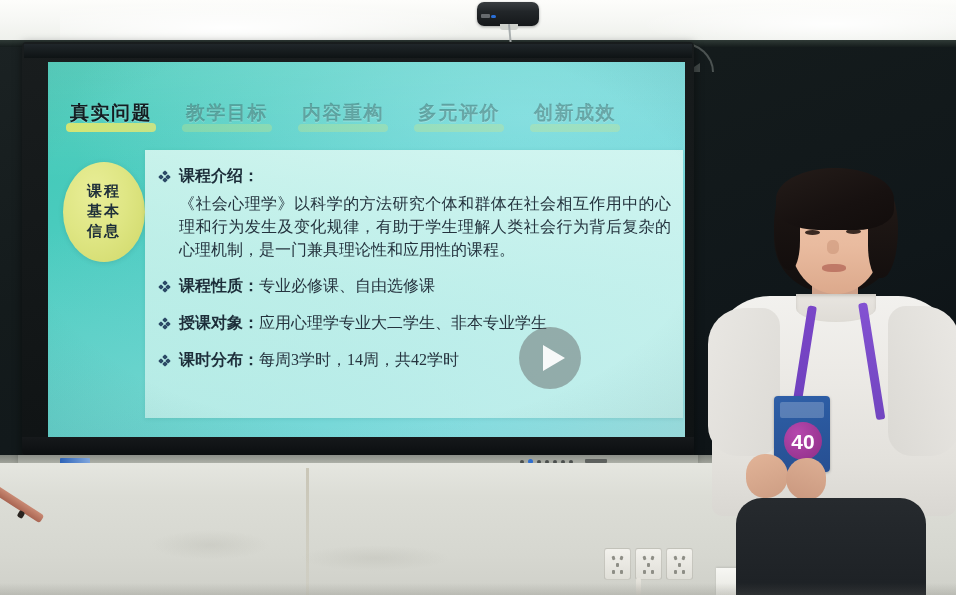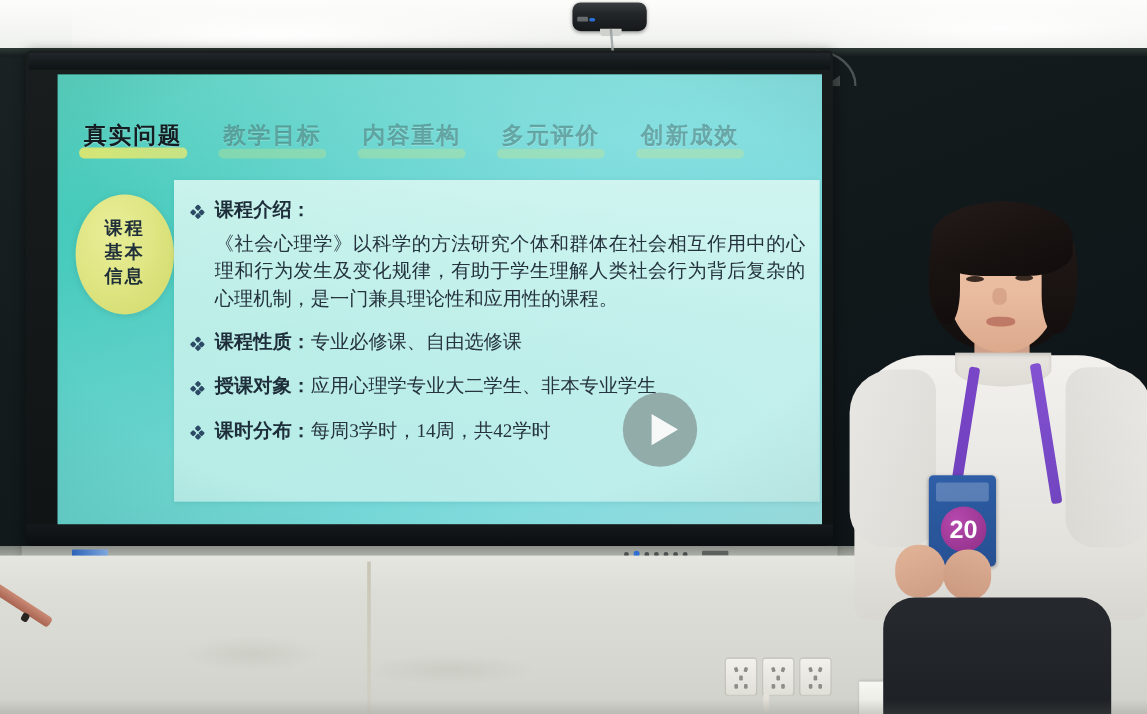--- a/index.html
+++ b/index.html
@@ -599,21 +599,21 @@
     <div class="sleeve-l"></div>
     <div class="sleeve-r"></div>
     <div class="collar"></div>
 
     <div class="lanyard-l"></div>
     <div class="lanyard-r"></div>
 
     <div class="id-card">
       <div class="id-card-top"></div>
       <div class="id-circle">
-        <span class="id-num">20</span>
+        <span class="id-num">40</span>
       </div>
     </div>
 
     <div class="hand-l"></div>
     <div class="hand-r"></div>
     <div class="pants"></div>
   </div>
 
   <div class="floor-shadow"></div>
 

